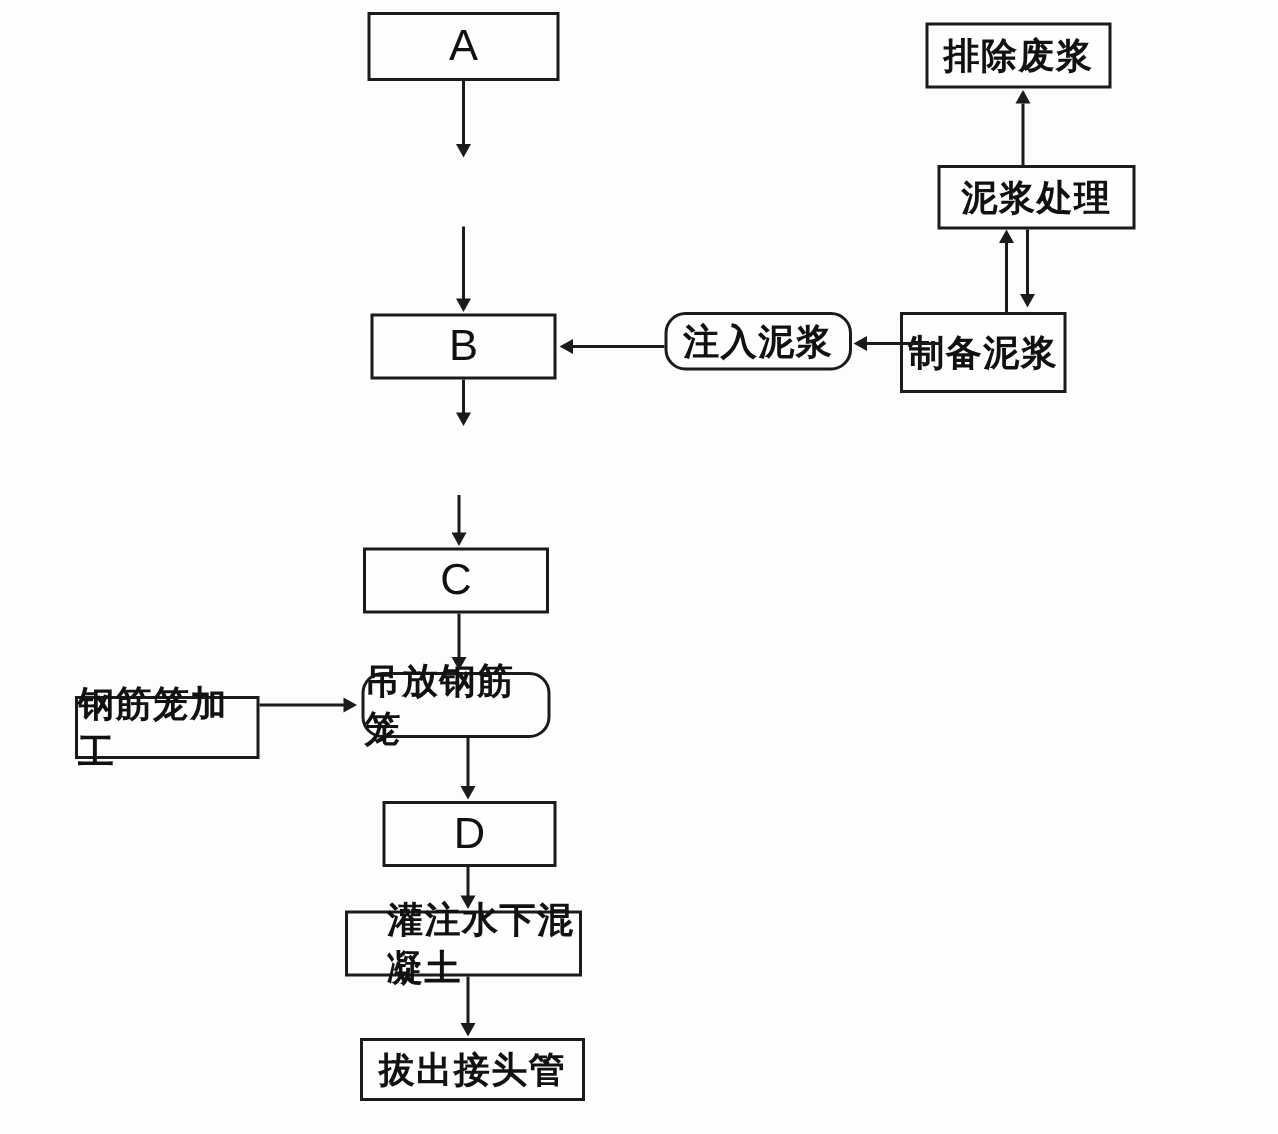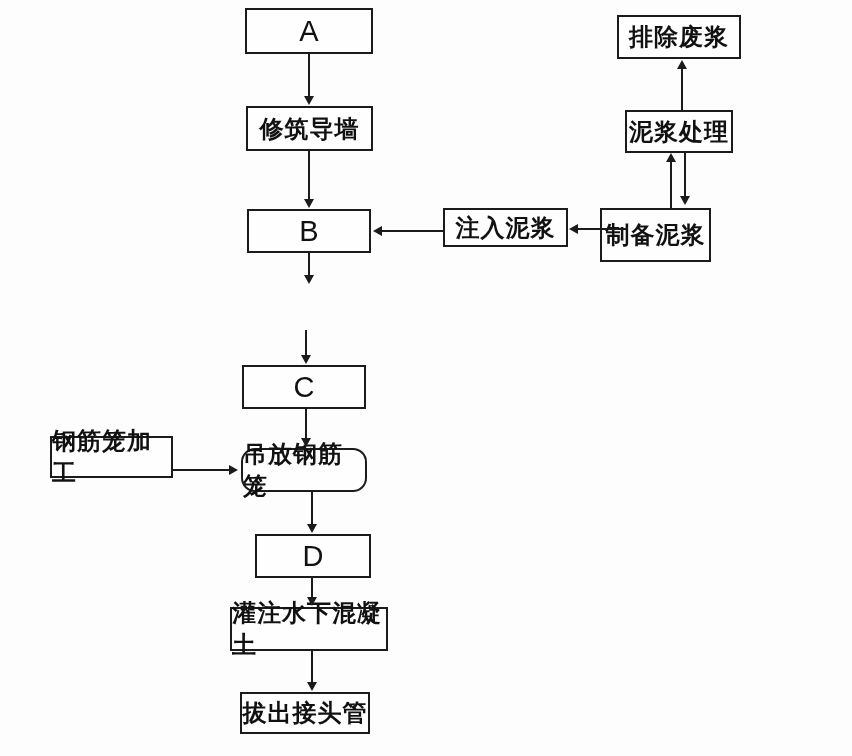--- a/index.html
+++ b/index.html
@@ -73,62 +73,59 @@
 </style>
 </head>
 <body>
 
 <div id="canvas">
 
   <div class="node node-letter" style="left:245px; top:8px; width:128px; height:46px;">
     <span>A</span>
   </div>
 
-  <div class="node node-cn" style="left:246px; top:106px; width:127px; height:45px;">
-    <span>修筑导墙</span>
-  </div>
 
   <div class="node node-letter" style="left:247px; top:209px; width:124px; height:44px;">
     <span>B</span>
   </div>
 
 
   <div class="node node-letter" style="left:242px; top:365px; width:124px; height:44px;">
     <span>C</span>
   </div>
 
-  <div class="node node-cn" style="left:50px; top:436px; width:123px; height:42px;">
+  <div class="node node-cn" style="left:50px; top:464px; width:123px; height:42px;">
     <span>钢筋笼加工</span>
   </div>
 
   <div class="node node-cn" style="left:241px; top:448px; width:126px; height:44px;border-radius:14px;">
     <span>吊放钢筋笼</span>
   </div>
 
   <div class="node node-letter" style="left:255px; top:534px; width:116px; height:44px;">
     <span>D</span>
   </div>
 
-  <div class="node node-cn" style="left:230px; top:607px; width:158px; height:44px;">
+  <div class="node node-cn" style="left:230px; top:607px; width:158px; height:44px;padding-left:26px;">
     <span>灌注水下混凝土</span>
   </div>
 
-  <div class="node node-cn" style="left:240px; top:692px; width:130px; height:42px;">
+  <div class="node node-cn" style="left:240px; top:692px; width:150px; height:42px;">
     <span>拔出接头管</span>
   </div>
 
-  <div class="node node-cn" style="left:443px; top:208px; width:125px; height:39px;">
+  <div class="node node-cn" style="left:443px; top:208px; width:125px; height:39px;border-radius:14px;">
     <span>注入泥浆</span>
   </div>
 
   <div class="node node-cn" style="left:617px; top:15px; width:124px; height:44px;">
     <span>排除废浆</span>
   </div>
 
-  <div class="node node-cn" style="left:625px; top:110px; width:108px; height:43px;">
+  <div class="node node-cn" style="left:625px; top:110px; width:132px; height:43px;">
     <span>泥浆处理</span>
   </div>
 
   <div class="node node-cn" style="left:600px; top:208px; width:111px; height:54px;">
     <span>制备泥浆</span>
   </div>
 
   <div class="edge edge-v" style="left:308px; top:54px; height:44px;"></div>
   <div class="arrowhead arrow-down" style="left:304px; top:96px;"></div>
 

